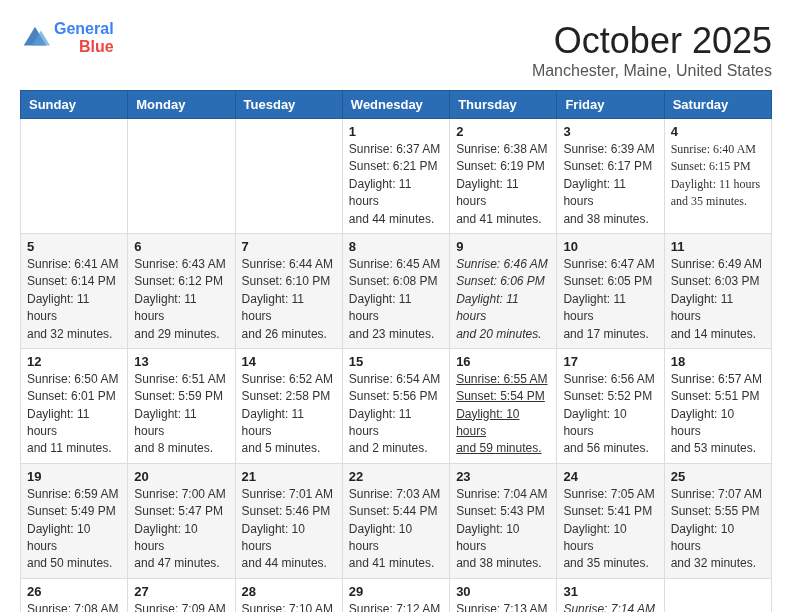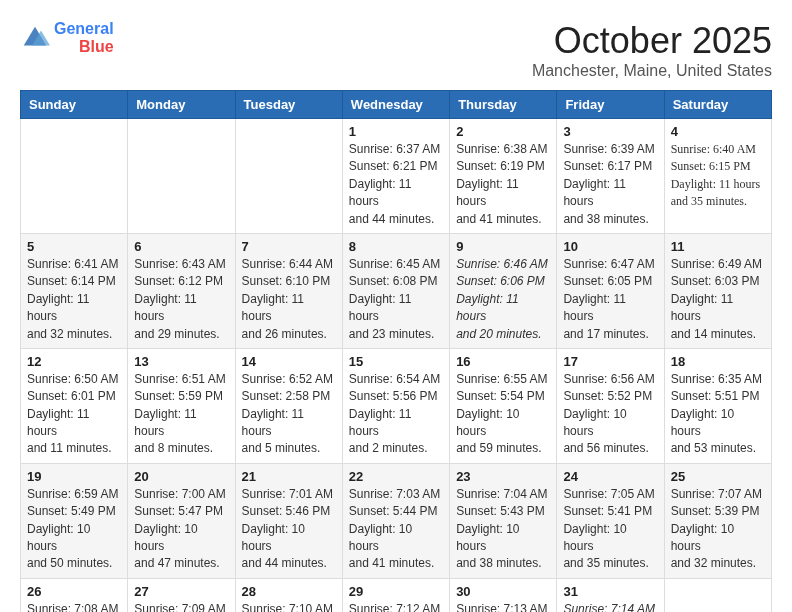--- a/index.html
+++ b/index.html
@@ -243,35 +243,35 @@
         </td>
         <td>
           <span class="cell-day">15</span>
           <div class="cell-info" style="white-space: pre-line;">Sunrise: 6:54 AM
 Sunset: 5:56 PM
 Daylight: 11 hours
 and 2 minutes.</div>
         </td>
         <td>
           <span class="cell-day">16</span>
-          <div class="cell-info" style="white-space: pre-line;">Sunrise: 6:55 AM
+          <div class="cell-info" style="white-space: pre-line; text-decoration: underline;">Sunrise: 6:55 AM
 Sunset: 5:54 PM
 Daylight: 10 hours
 and 59 minutes.</div>
         </td>
         <td>
           <span class="cell-day">17</span>
           <div class="cell-info" style="white-space: pre-line;">Sunrise: 6:56 AM
 Sunset: 5:52 PM
 Daylight: 10 hours
 and 56 minutes.</div>
         </td>
         <td>
           <span class="cell-day">18</span>
-          <div class="cell-info" style="white-space: pre-line;">Sunrise: 6:35 AM
+          <div class="cell-info" style="white-space: pre-line;">Sunrise: 6:57 AM
 Sunset: 5:51 PM
 Daylight: 10 hours
 and 53 minutes.</div>
         </td>
       </tr>
       <tr>
         <td>
           <span class="cell-day">19</span>
           <div class="cell-info" style="white-space: pre-line;">Sunrise: 6:59 AM
 Sunset: 5:49 PM
@@ -309,21 +309,21 @@
         <td>
           <span class="cell-day">24</span>
           <div class="cell-info" style="white-space: pre-line;">Sunrise: 7:05 AM
 Sunset: 5:41 PM
 Daylight: 10 hours
 and 35 minutes.</div>
         </td>
         <td>
           <span class="cell-day">25</span>
           <div class="cell-info" style="white-space: pre-line;">Sunrise: 7:07 AM
-Sunset: 5:39 PM
+Sunset: 5:55 PM
 Daylight: 10 hours
 and 32 minutes.</div>
         </td>
       </tr>
       <tr>
         <td>
           <span class="cell-day">26</span>
           <div class="cell-info" style="white-space: pre-line;">Sunrise: 7:08 AM
 Sunset: 5:38 PM
 Daylight: 10 hours

